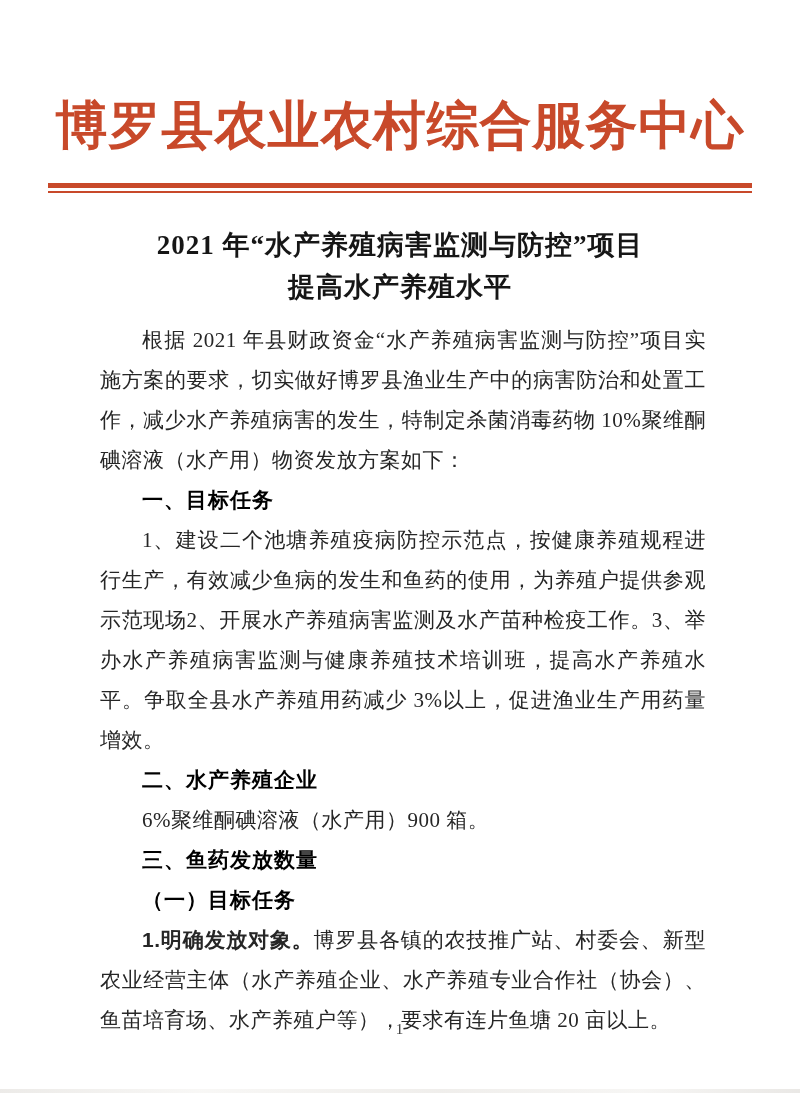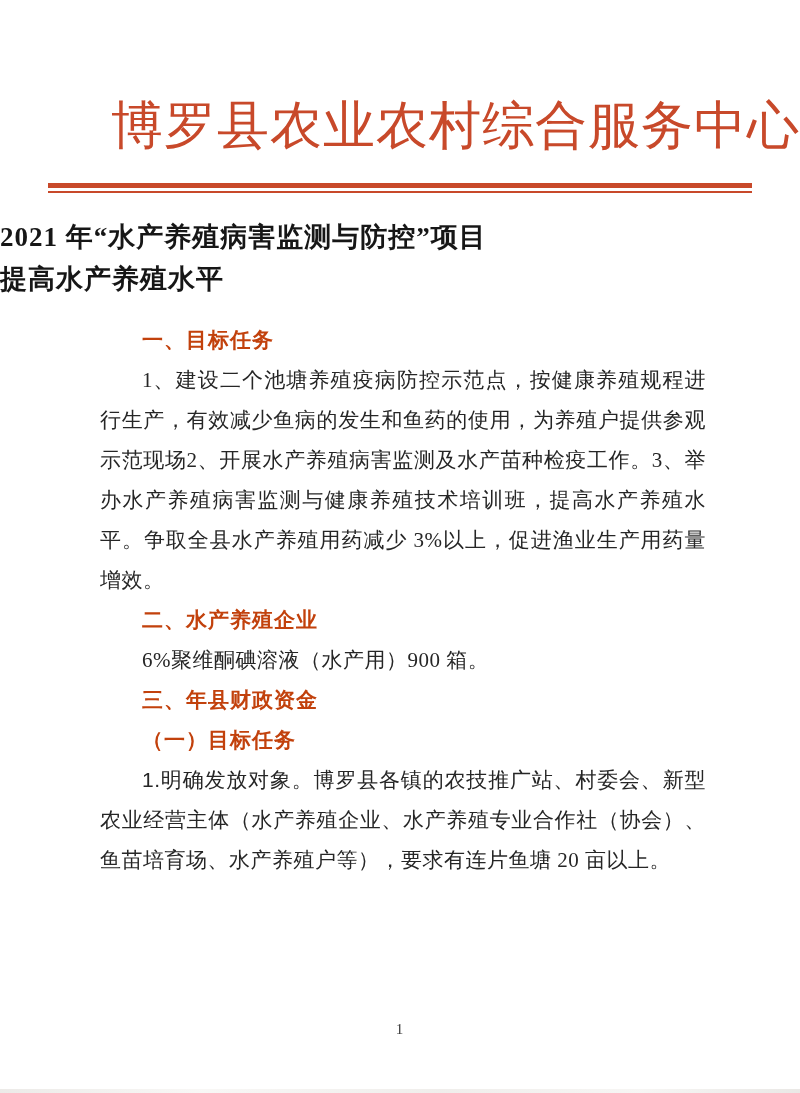--- a/index.html
+++ b/index.html
@@ -10,35 +10,36 @@
     position: relative;
     overflow: hidden;
     font-family: "Liberation Serif", "DejaVu Serif", serif;
     color: var(--ink);
   }
   .page { position: absolute; inset: 0; }
 
   
   .org-name {
     position: absolute; top: 86px; left: 0; right: 0;
-    text-align: right;
-    font-size: 52px; font-weight: normal;
+    text-align: center;
+    font-size: 52px; font-weight: bold;
     line-height: 80px;
     letter-spacing: 1px;
     color: var(--accent);
     white-space: nowrap;
   }
   .rule { position: absolute; left: 48px; width: 704px; background: var(--accent); }
   .rule.thick { top: 183px; height: 5px; }
   .rule.thin  { top: 191px; height: 2px; }
 
   
   .doc-title {
     position: absolute; top: 216px; left: 0; right: 0;
-    margin: 0;
+    margin: 8px;
+    text-align: center;
     font-size: 27px; font-weight: bold;
     line-height: 42px;
     letter-spacing: 1px;
     color: #161616;
   }
   .doc-title .t-line { display: block; }
 
   
   .content {
     position: absolute; top: 320px; left: 100px; width: 606px;
@@ -46,24 +47,24 @@
     line-height: 40px;
     letter-spacing: 0.5px;
     text-align: justify;
     color: var(--ink);
   }
   .para, .heading { margin: 0; text-indent: 2em; }
   .heading {
     font-weight: bold;
     font-family: Liberation Sans, sans-serif;
     letter-spacing: 1px;
-    color: #c2410c;
+    color: #000000;
   }
   .bold-lead {
-    font-weight: normal;
+    font-weight: bold;
     font-family: "Liberation Sans", "DejaVu Sans", sans-serif;
   }
 
   
   .page-footer {
     position: absolute; top: 1020px; left: 0; right: 0;
     text-align: center;
   }
   .page-num { font-size: 15px; color: #3a3a3a; letter-spacing: 1px; }
 
@@ -84,30 +85,31 @@
     <div class="rule thick"></div>
     <div class="rule thin"></div>
   </header>
 
   <h1 class="doc-title">
     <span class="t-line">2021 年“水产养殖病害监测与防控”项目</span>
     <span class="t-line">提高水产养殖水平</span>
   </h1>
 
   <main class="content">
+    <p class="para">根据 2021 年县财政资金“水产养殖病害监测与防控”项目实施方案的要求，切实做好博罗县渔业生产中的病害防治和处置工作，减少水产养殖病害的发生，特制定杀菌消毒药物 10%聚维酮碘溶液（水产用）物资发放方案如下：</p>
 
     <p class="heading">一、目标任务</p>
 
     <p class="para">1、建设二个池塘养殖疫病防控示范点，按健康养殖规程进行生产，有效减少鱼病的发生和鱼药的使用，为养殖户提供参观示范现场2、开展水产养殖病害监测及水产苗种检疫工作。3、举办水产养殖病害监测与健康养殖技术培训班，提高水产养殖水平。争取全县水产养殖用药减少 3%以上，促进渔业生产用药量增效。</p>
 
     <p class="heading">二、水产养殖企业</p>
 
     <p class="para">6%聚维酮碘溶液（水产用）900 箱。</p>
 
-    <p class="heading">三、年县财政资金</p>
+    <p class="heading">三、鱼药发放数量</p>
 
     <p class="heading">（一）目标任务</p>
 
     <p class="para"><span class="bold-lead">1.明确发放对象。</span><span>博罗县各镇的农技推广站、村委会、新型农业经营主体（水产养殖企业、水产养殖专业合作社（协会）、鱼苗培育场、水产养殖户等），要求有连片鱼塘 20 亩以上。</span></p>
   </main>
 
   <footer class="page-footer">
     <span class="page-num">1</span>
   </footer>
 

